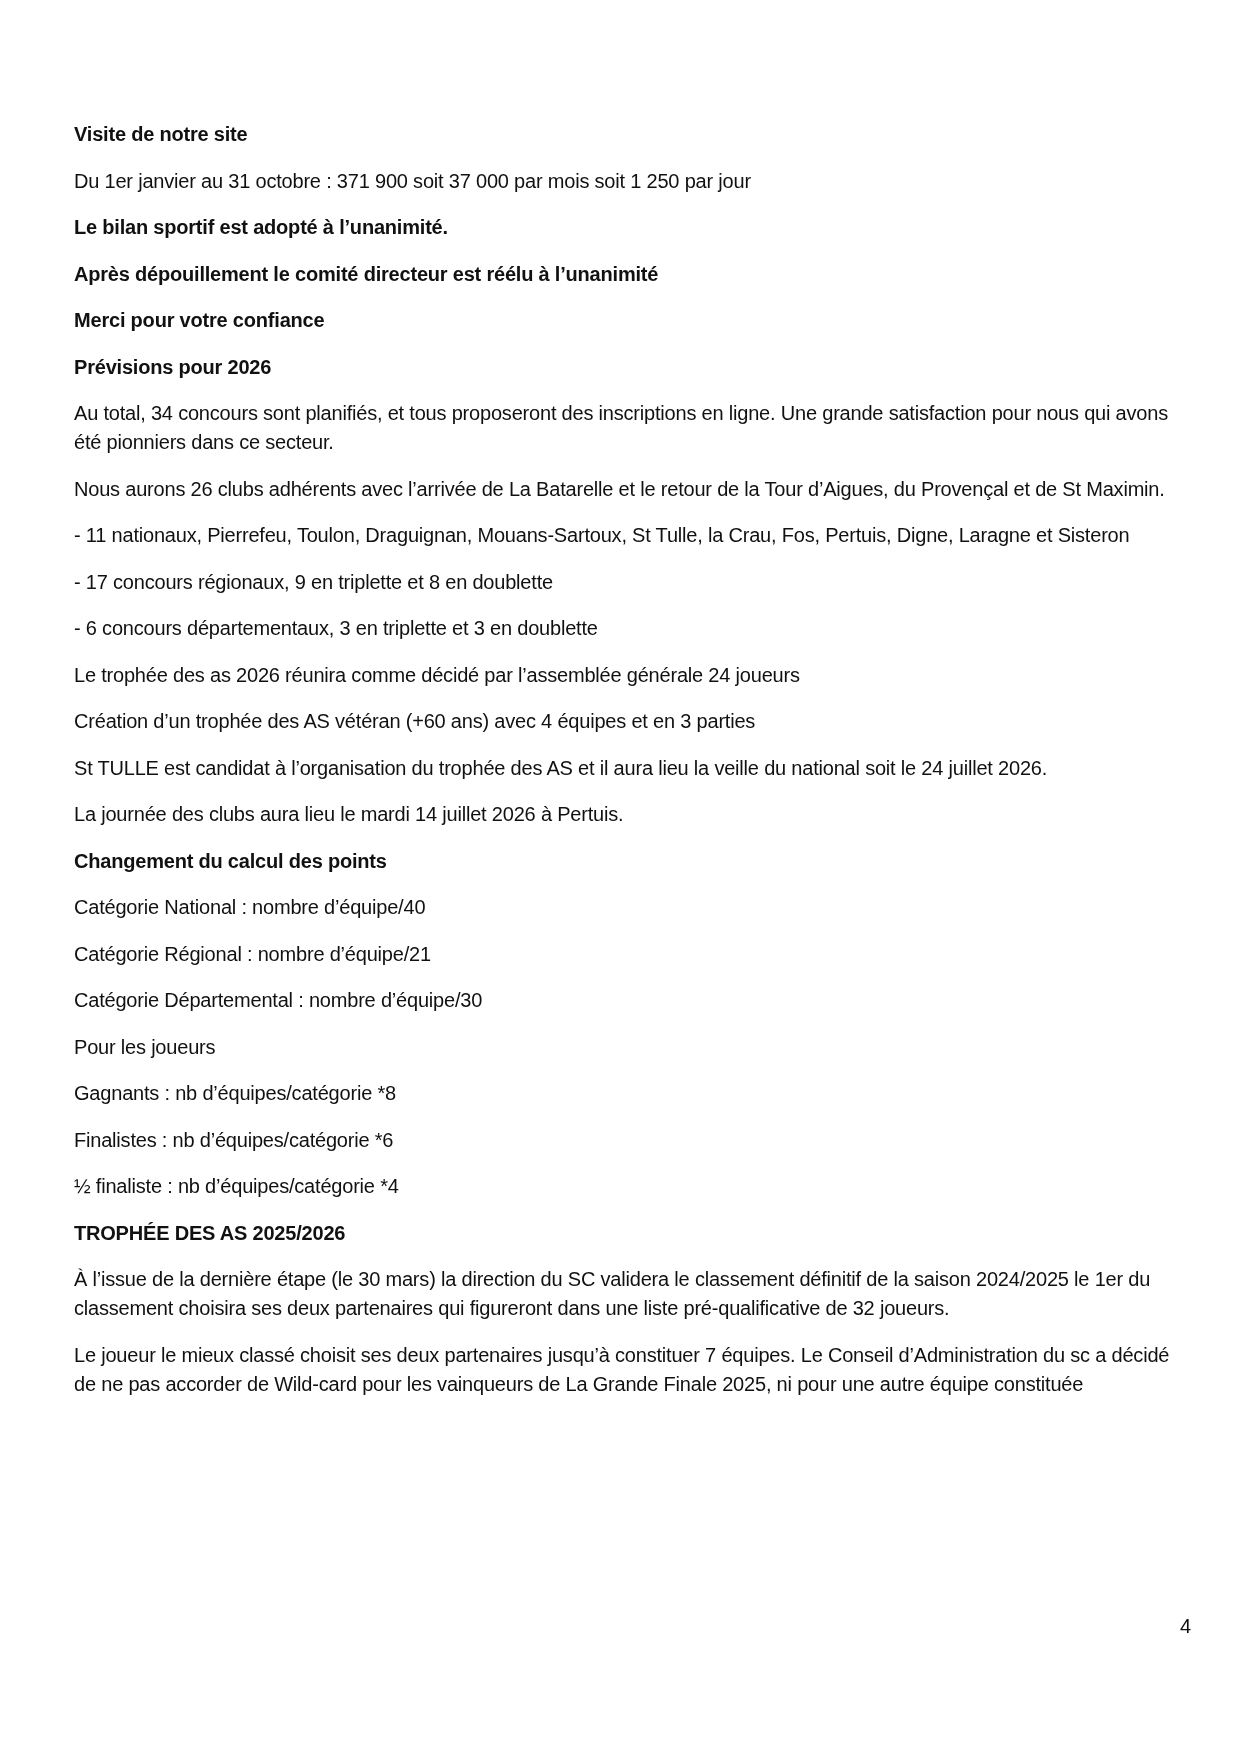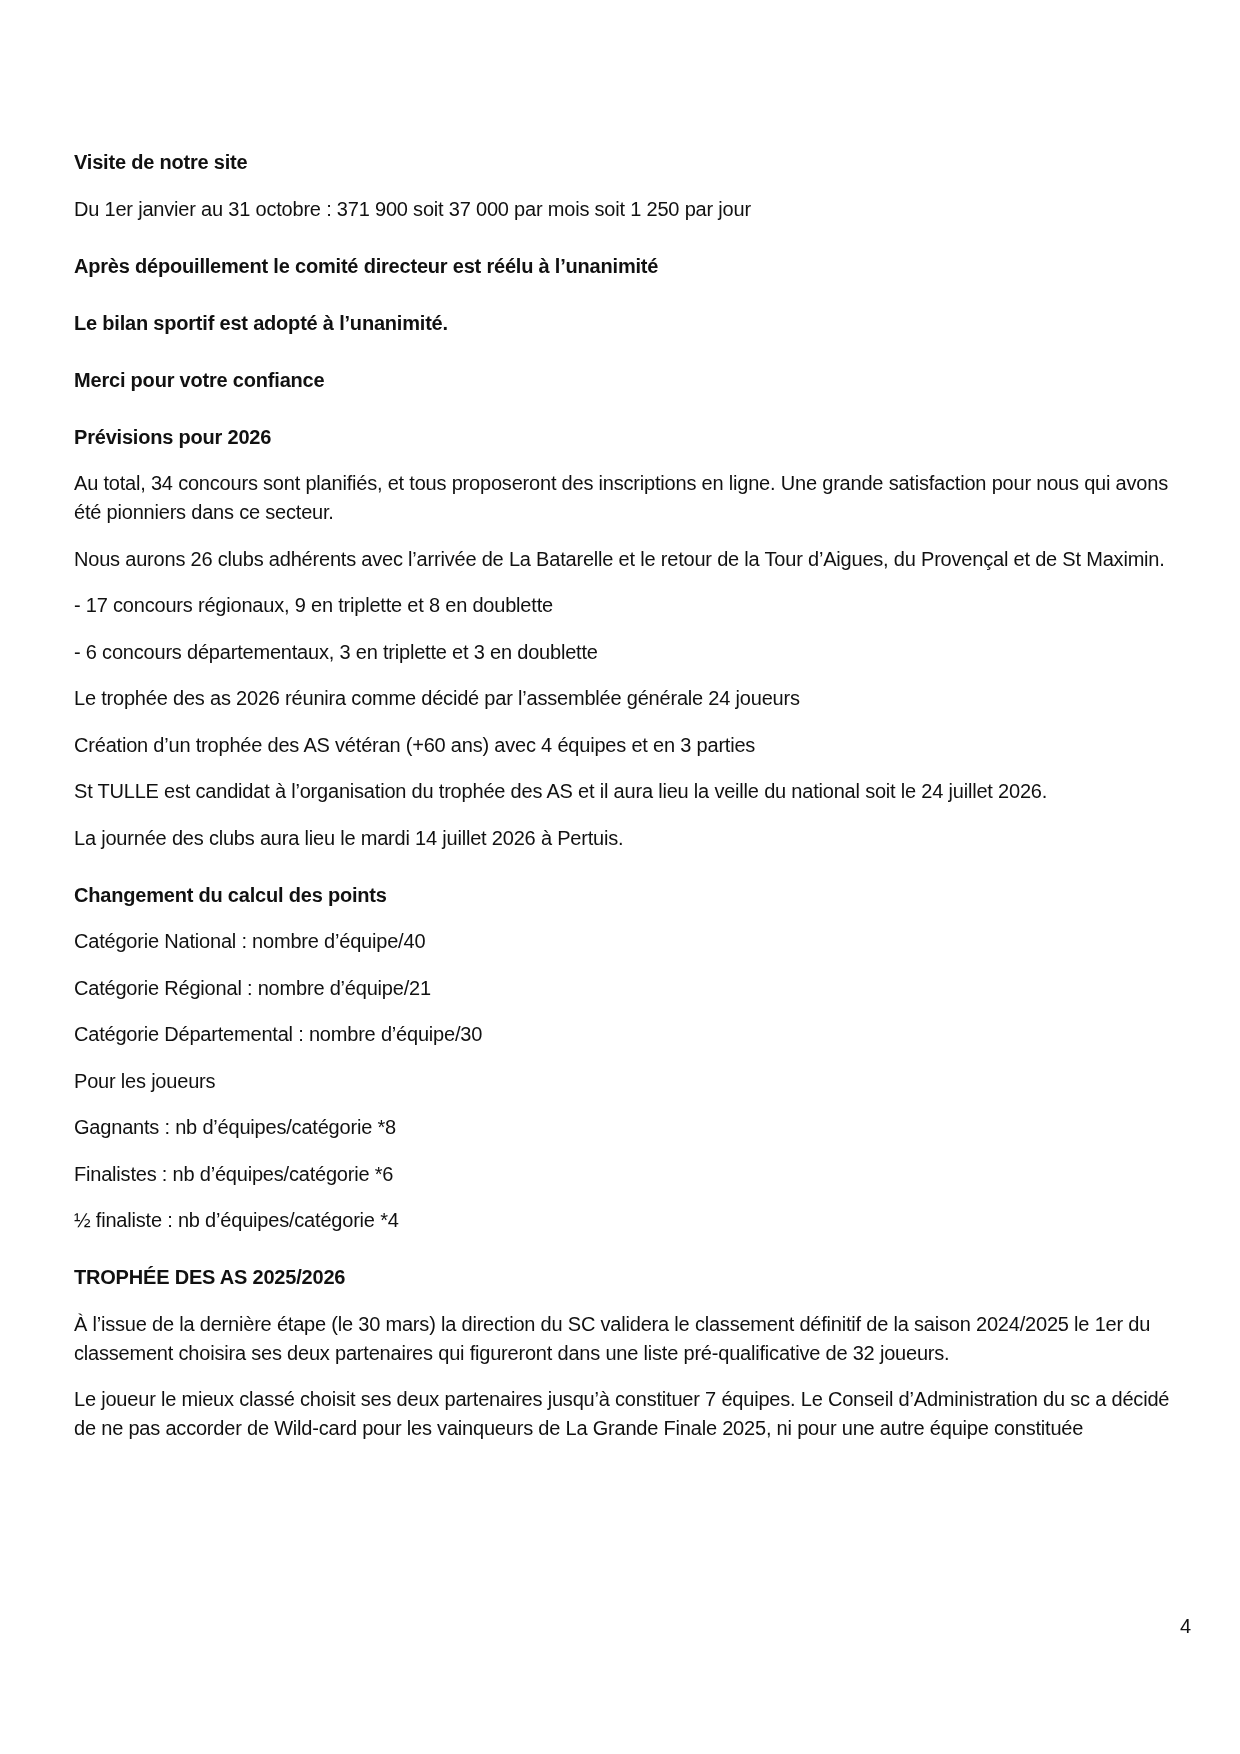--- a/index.html
+++ b/index.html
@@ -1,34 +1,35 @@
 <!DOCTYPE html>
 <html><head>
 <meta charset="utf-8">
 <style>
   html, body { margin: 0; padding: 0; background: #ffffff; }
   body { width: 1240px; height: 1754px; position: relative; overflow: hidden;
          font-family: "Liberation Sans", "DejaVu Sans", sans-serif; color: #111111; }
   .page { position: absolute; left: 74px; top: 120px; width: 1120px; }
   .para { font-size: 20px; line-height: 29px; margin: 0 0 17.5px 0; letter-spacing: -0.2px; }
-  .bold { font-weight: bold; margin-top: 28px; }
+  .bold { font-weight: bold; }
   .page-number { position: absolute; left: 1180px; top: 1615px; font-size: 20px; }
 </style>
 </head>
 <body>
 
 <div class="page">
   <p class="para bold">Visite de notre site</p>
   <p class="para">Du 1er janvier au 31 octobre : 371 900 soit 37 000 par mois soit 1 250 par jour</p>
+  <p class="para bold">Le bilan sportif est adopté à l’unanimité.</p>
   <p class="para bold">Après dépouillement le comité directeur est réélu à l’unanimité</p>
-  <p class="para bold">Le bilan sportif est adopté à l’unanimité.</p>
   <p class="para bold">Merci pour votre confiance</p>
   <p class="para bold">Prévisions pour 2026</p>
   <p class="para">Au total, 34 concours sont planifiés, et tous proposeront des inscriptions en ligne. Une grande satisfaction pour nous qui avons été pionniers dans ce secteur.</p>
   <p class="para">Nous aurons 26 clubs adhérents avec l’arrivée de La Batarelle et le retour de la Tour d’Aigues, du Provençal et de St Maximin.</p>
+  <p class="para">- 11 nationaux, Pierrefeu, Toulon, Draguignan, Mouans-Sartoux, St Tulle, la Crau, Fos, Pertuis, Digne, Laragne et Sisteron</p>
   <p class="para">- 17 concours régionaux, 9 en triplette et 8 en doublette</p>
   <p class="para">- 6 concours départementaux, 3 en triplette et 3 en doublette</p>
   <p class="para">Le trophée des as 2026 réunira comme décidé par l’assemblée générale 24 joueurs</p>
   <p class="para">Création d’un trophée des AS vétéran (+60 ans) avec 4 équipes et en 3 parties</p>
   <p class="para">St TULLE est candidat à l’organisation du trophée des AS et il aura lieu la veille du national soit le 24 juillet 2026.</p>
   <p class="para">La journée des clubs aura lieu le mardi 14 juillet 2026 à Pertuis.</p>
   <p class="para bold">Changement du calcul des points</p>
   <p class="para">Catégorie National : nombre d’équipe/40</p>
   <p class="para">Catégorie Régional : nombre d’équipe/21</p>
   <p class="para">Catégorie Départemental : nombre d’équipe/30</p>

